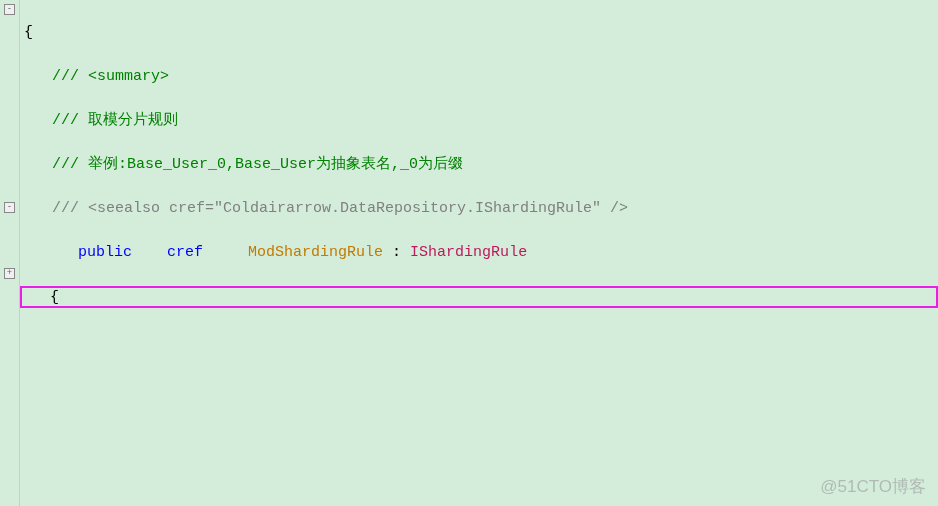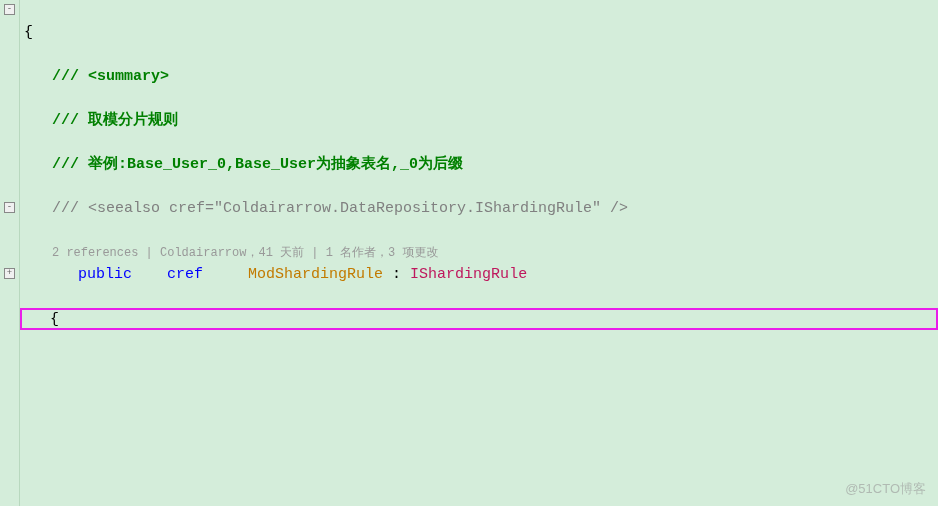--- a/index.html
+++ b/index.html
@@ -52,53 +52,52 @@
     }
     .codelens.deep { padding-left: 70px; }
     .highlight-line {
       background: #d4edda;
       border: 2px solid #e91ee9;
       margin-left: -4px;
       padding-left: 4px;
       height: 22px;
       line-height: 20px;
     }
-    .comment { color: #008000; font-weight: bold; }
+    .comment { color: #008000; }
     .xmldoc { color: #808080; }
     .keyword { color: #0000ff; margin-left: 26px; }
     .type { color: #be185d; margin-top: 30px; }
     .methodname { color: #c27a00; margin-left: 36px; }
     .brace { color: #000; }
     .watermark {
       position: absolute;
       bottom: 8px;
       right: 12px;
       color: #999;
-      font-size: 13px;
+      font-size: 17px;
       font-family: sans-serif;
       opacity: 0.6;
     }
     .ind1 { padding-left: 28px; }
   </style>
 </head>
 <body>
 
 <div class="editor">
   <div class="gutter">
     <div class="fold-marker" style="top:4px">-</div>
     <div class="fold-marker" style="top:202px">-</div>
     <div class="fold-marker" style="top:268px">+</div>
   </div>
   <div class="code-area">
 <span class="line"><span class="brace">{</span></span>
 <span class="line ind1"><span class="comment">/// &lt;summary&gt;</span></span>
 <span class="line ind1"><span class="comment">/// 取模分片规则</span></span>
 <span class="line ind1"><span class="comment">/// 举例:Base_User_0,Base_User为抽象表名,_0为后缀</span></span>
 <span class="line ind1"><span class="xmldoc"><span>/// &lt;seealso cref=</span><span>"Coldairarrow.DataRepository.IShardingRule"</span><span> /&gt;</span></span></span>
-<span class="codelens">2 references | Coldairarrow，41 天前 | 1 名作者，3 项更改</span>
 <span class="line ind1"><span class="keyword">public</span> <span class="keyword">cref</span> <span class="methodname">ModShardingRule</span><span> : </span><span class="type">IShardingRule</span></span>
 <div class="highlight-line ind1"><span class="brace">{</span></div>
 
 
 
 
 
 
 
 

